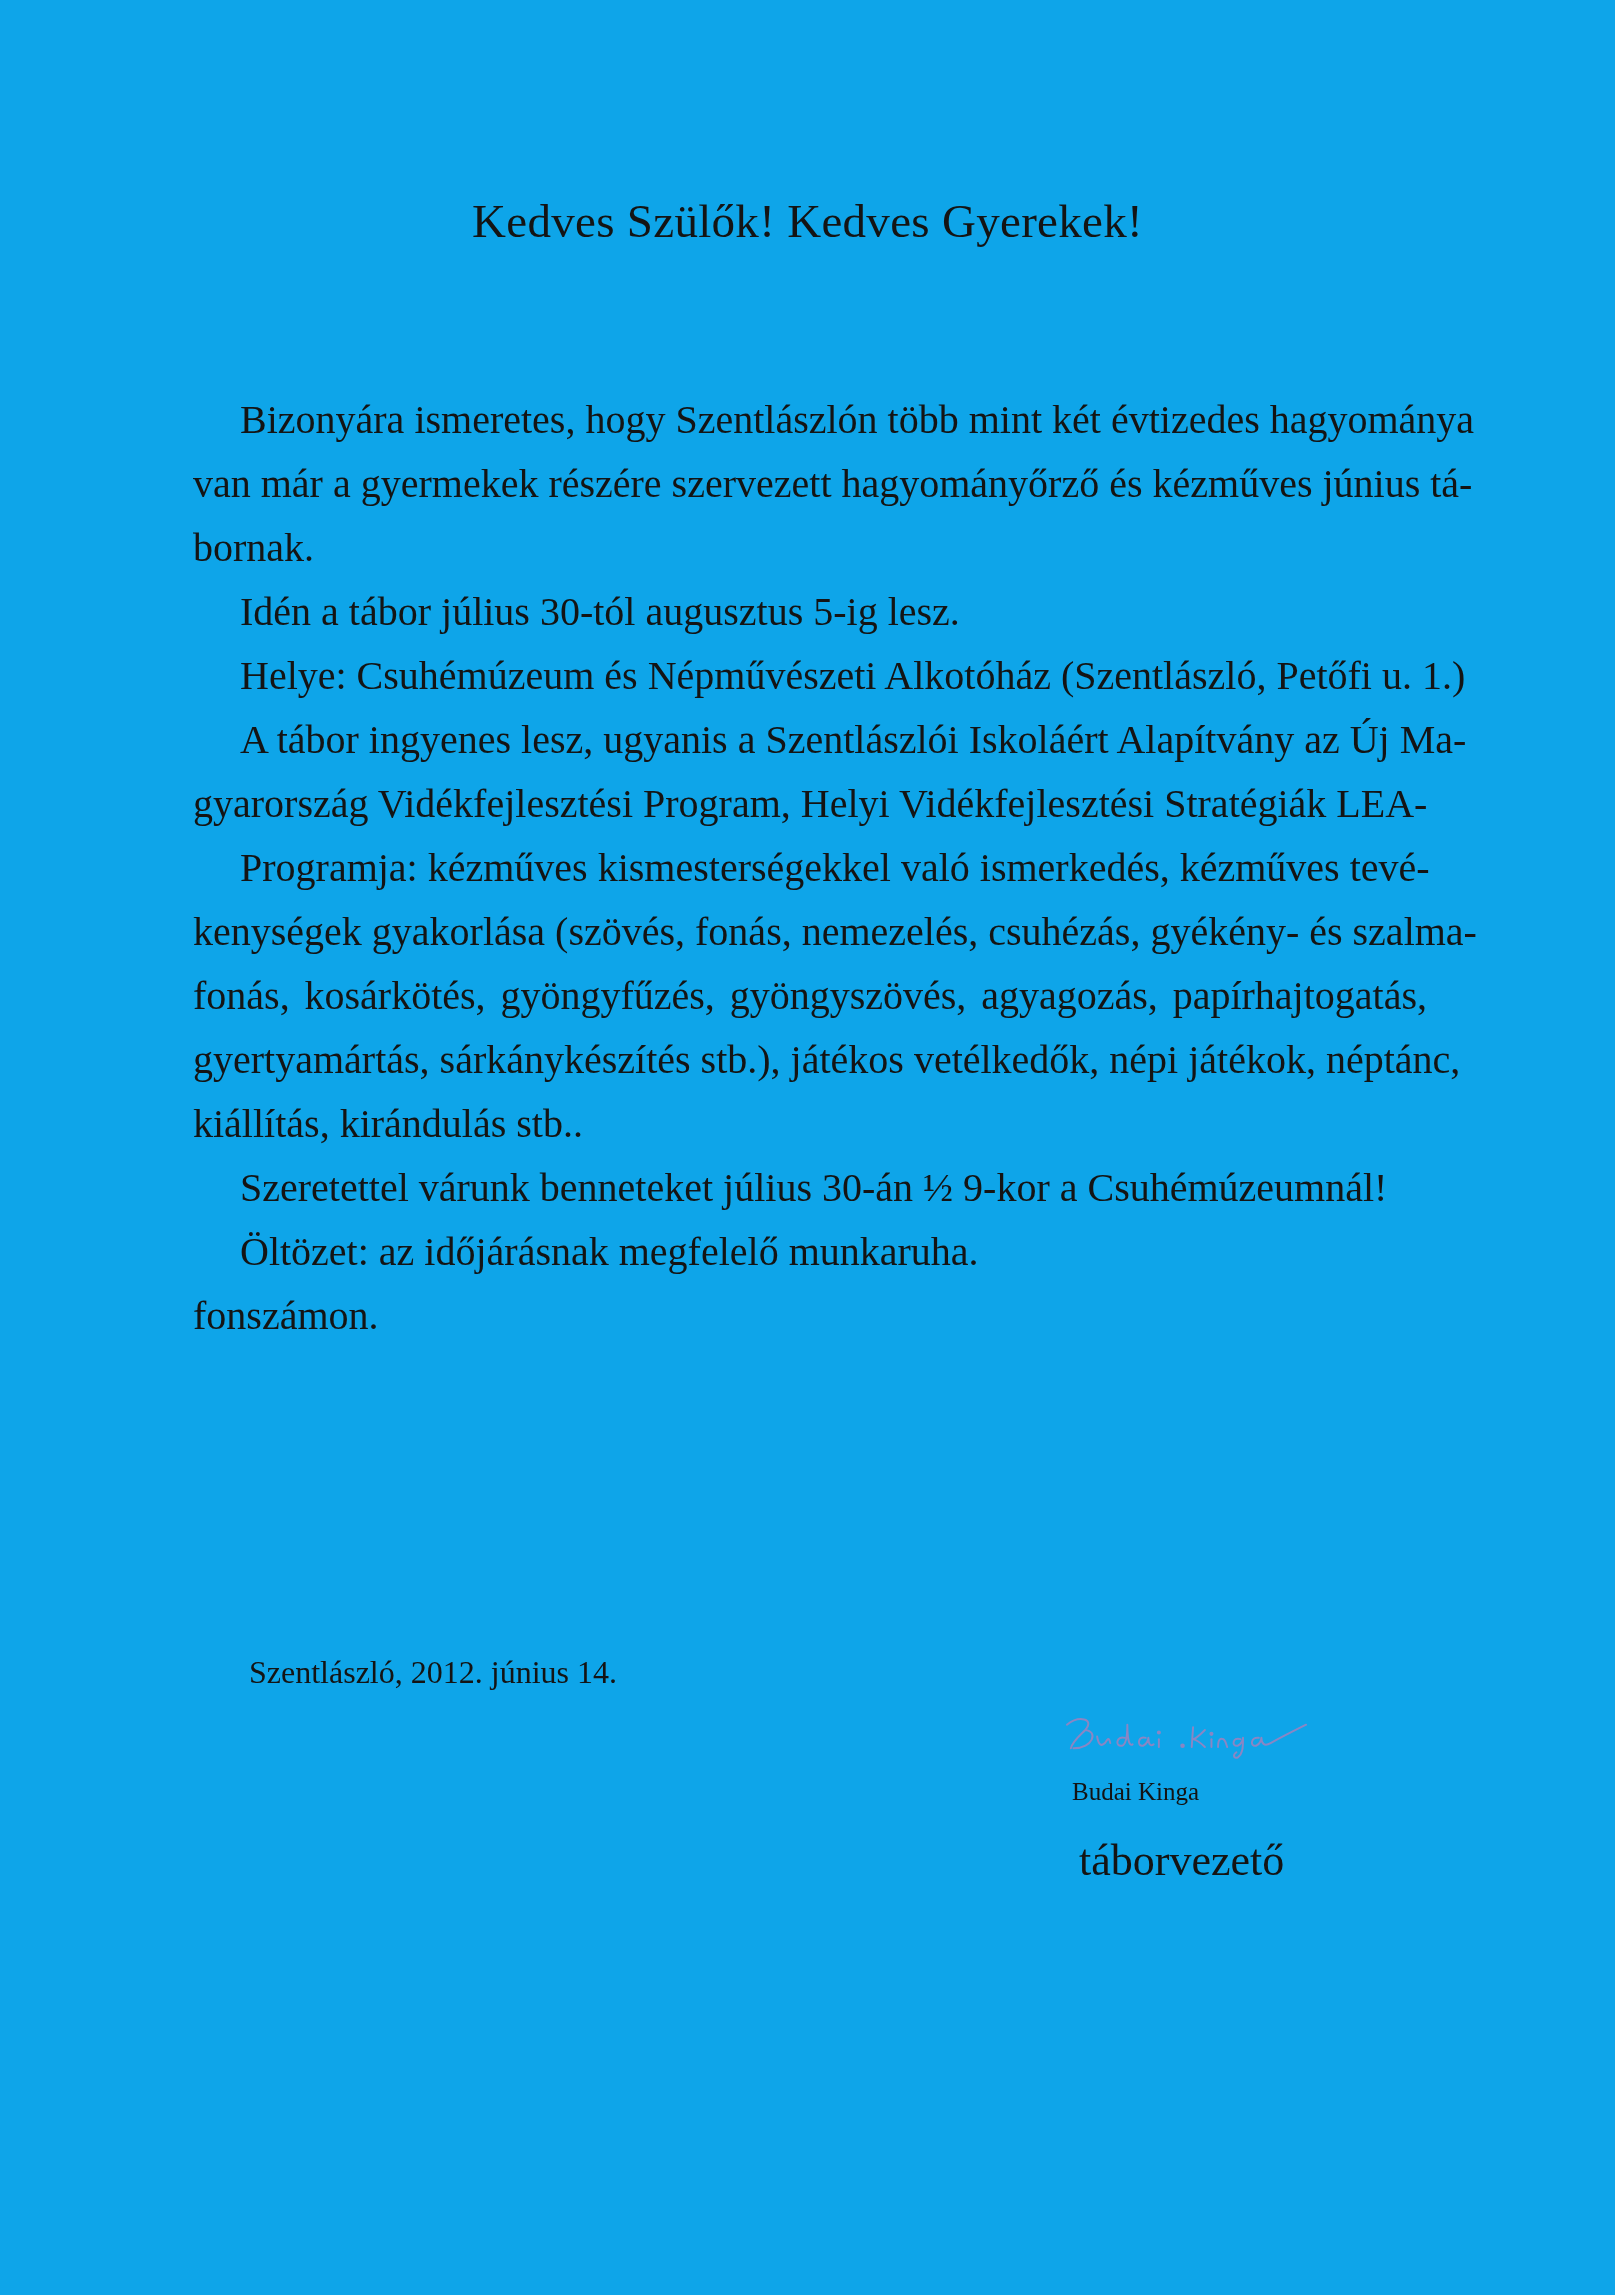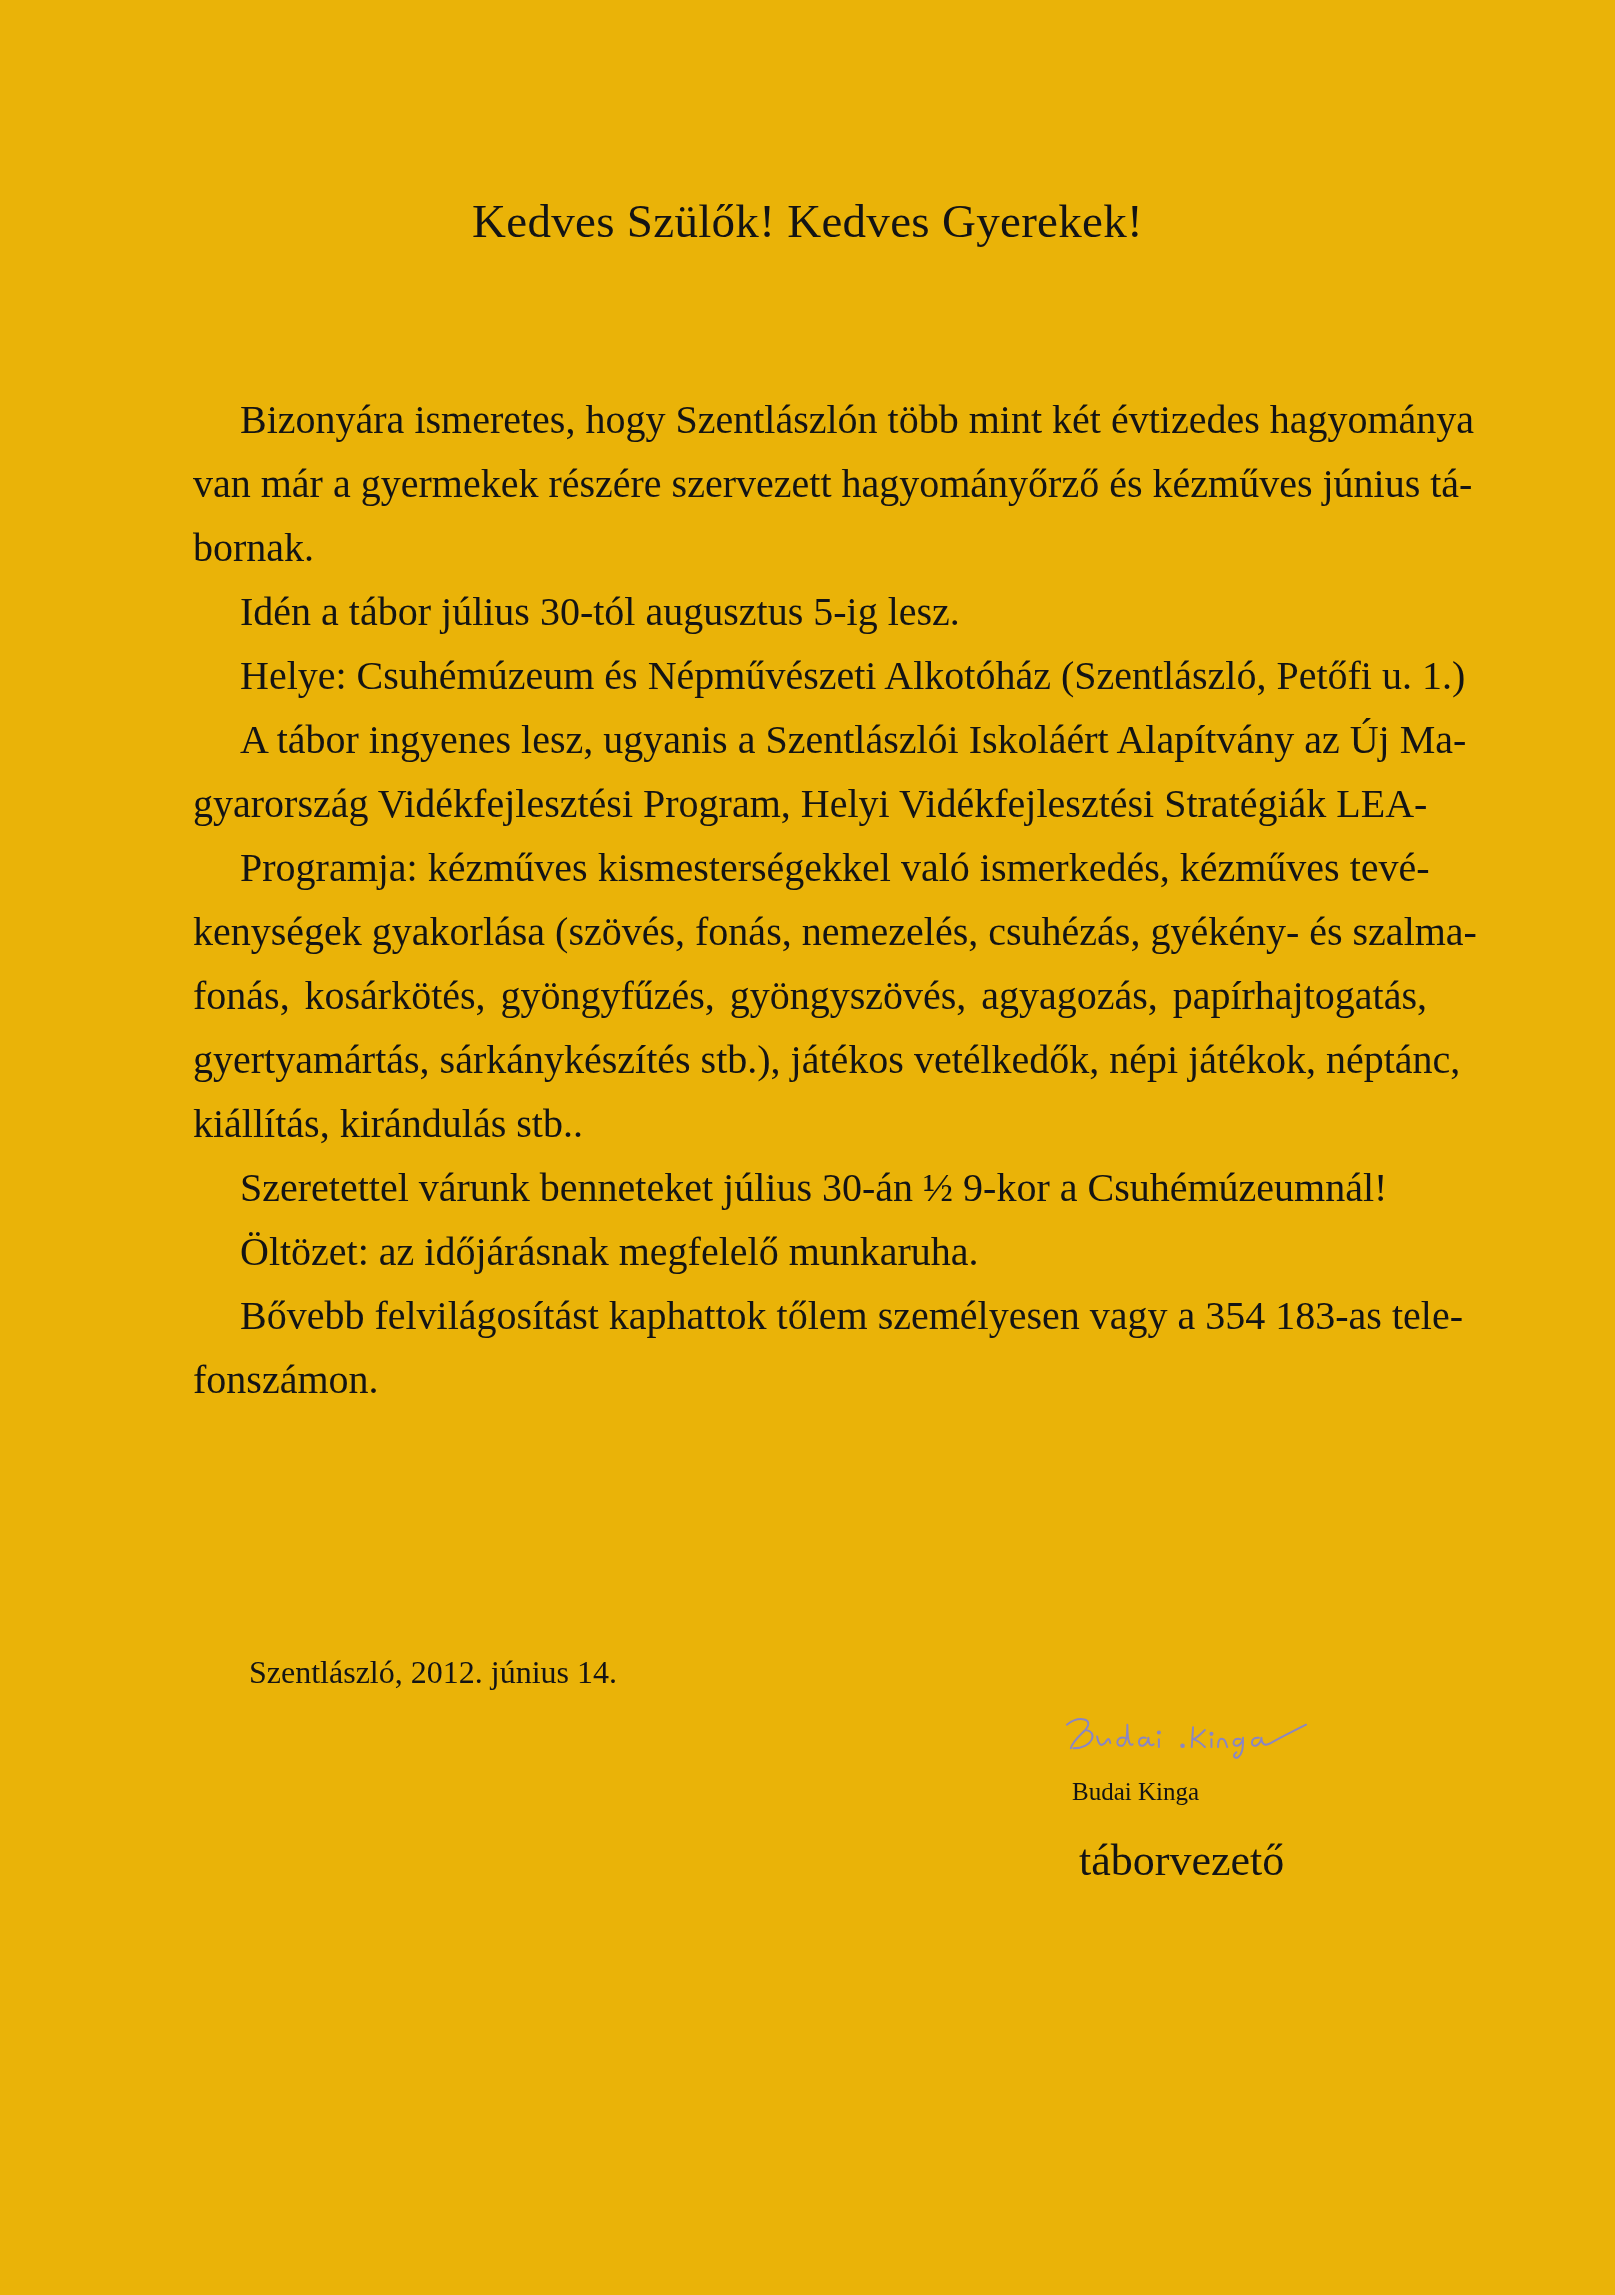--- a/index.html
+++ b/index.html
@@ -13,21 +13,21 @@
       position: relative;
       overflow: hidden;
       font-family: "Liberation Serif", "DejaVu Serif", serif;
       color: #141414;
     }
     .page {
       position: absolute;
       left: 0; top: 0;
       width: 1615px;
       height: 2295px;
-      background: #eab308;
+      background: #0ea5e9;
     }
     .title {
       position: absolute;
       top: 192px;
       left: 0;
       width: 1615px;
       text-align: center;
       font-size: 47px;
       line-height: 59px;
       letter-spacing: 0.3px;
@@ -105,21 +105,20 @@
     <div class="line indent justify">Helye: Csuhémúzeum és Népművészeti Alkotóház (Szentlászló, Petőfi u. 1.)</div>
     <div class="line indent justify">A tábor ingyenes lesz, ugyanis a Szentlászlói Iskoláért Alapítvány az Új Ma-</div>
     <div class="line justify">gyarország Vidékfejlesztési Program, Helyi Vidékfejlesztési Stratégiák LEA-</div>
     <div class="line indent justify">Programja: kézműves kismesterségekkel való ismerkedés, kézműves tevé-</div>
     <div class="line justify">kenységek gyakorlása (szövés, fonás, nemezelés, csuhézás, gyékény- és szalma-</div>
     <div class="line justify">fonás, kosárkötés, gyöngyfűzés, gyöngyszövés, agyagozás, papírhajtogatás,</div>
     <div class="line justify">gyertyamártás, sárkánykészítés stb.), játékos vetélkedők, népi játékok, néptánc,</div>
     <div class="line">kiállítás, kirándulás stb..</div>
     <div class="line indent">Szeretettel várunk benneteket július 30-án ½ 9-kor a Csuhémúzeumnál!</div>
     <div class="line indent">Öltözet: az időjárásnak megfelelő munkaruha.</div>
-    <div class="line indent justify">Bővebb felvilágosítást kaphattok tőlem személyesen vagy a 354 183-as tele-</div>
     <div class="line">fonszámon.</div>
   </div>
 
   <div class="dateline">Szentlászló, 2012. június 14.</div>
 
   <div class="signature-block">
     <div class="handwritten">
       <svg width="276" height="53" viewBox="0 0 420 80">
         <g id="sig-strokes" fill="none" stroke-width="3" stroke-linecap="round" stroke-linejoin="round" stroke="#8a86c4">
           <path d="M12 22 C 30 8, 55 12, 40 30 C 30 40, 20 48, 18 58 M 40 30 C 60 32, 52 58, 22 58"></path>

